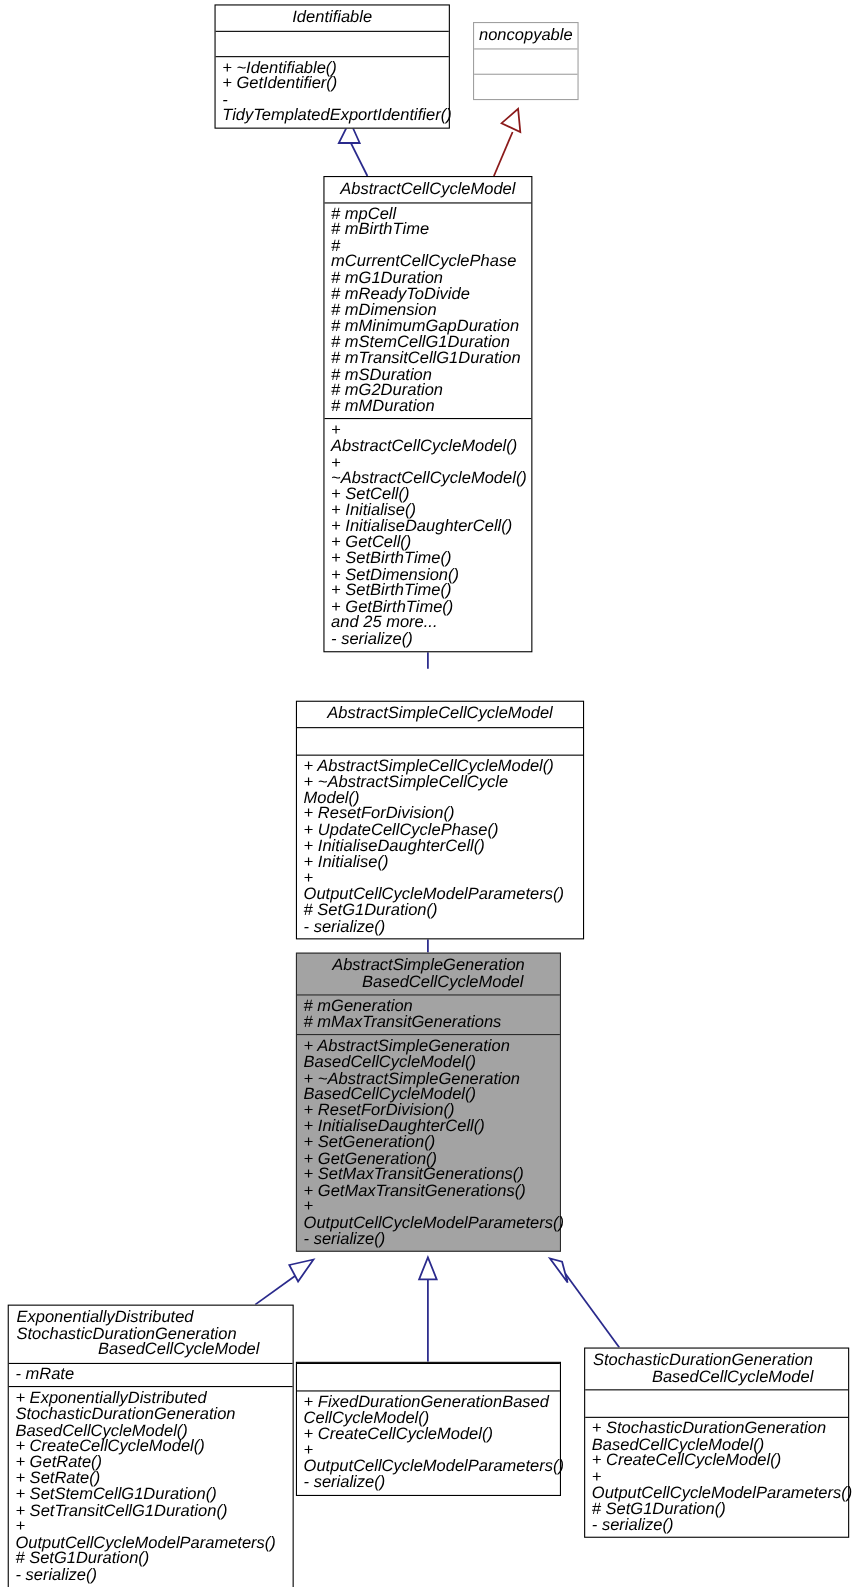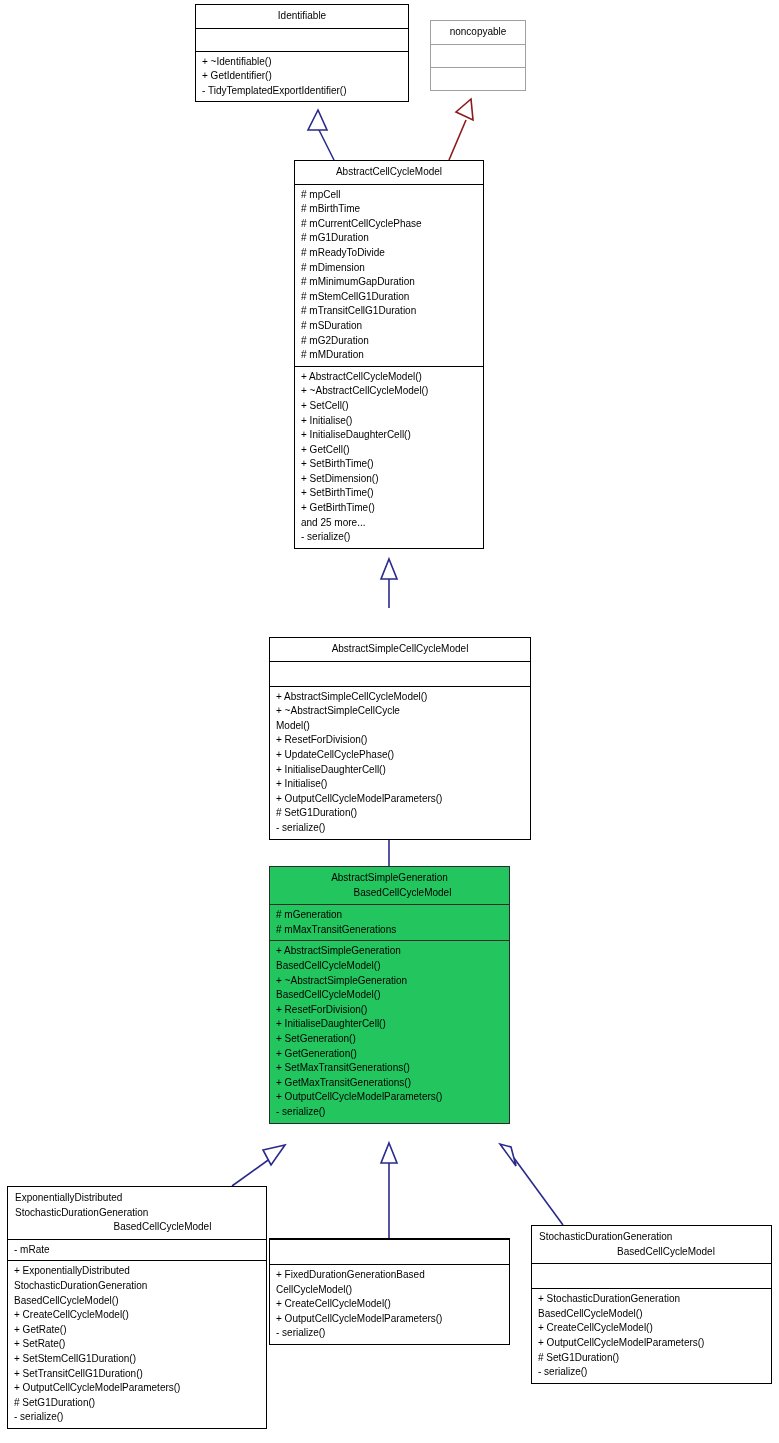--- a/index.html
+++ b/index.html
@@ -23,27 +23,28 @@
     top: 0;
     width: 779px;
     height: 1443px;
     pointer-events: none;
   }
   .uml-box {
     position: absolute;
     box-sizing: border-box;
     border: 1px solid #000000;
     background: #ffffff;
-    font-size: 10px;
+    font-size: 15px;
     line-height: 14.6px;
     color: #000000;
     z-index: 5;
+    font-style: italic;
   }
   .uml-box.shaded {
-    background: #22c55e;
+    background: #a3a3a3;
     border-color: #2b2b2b;
   }
   .uml-box.faint {
     border-color: #a0a0a0;
   }
   .sec {
     box-sizing: border-box;
     padding: 3px 5px 3px 6px;
   }
   .sec.title {

